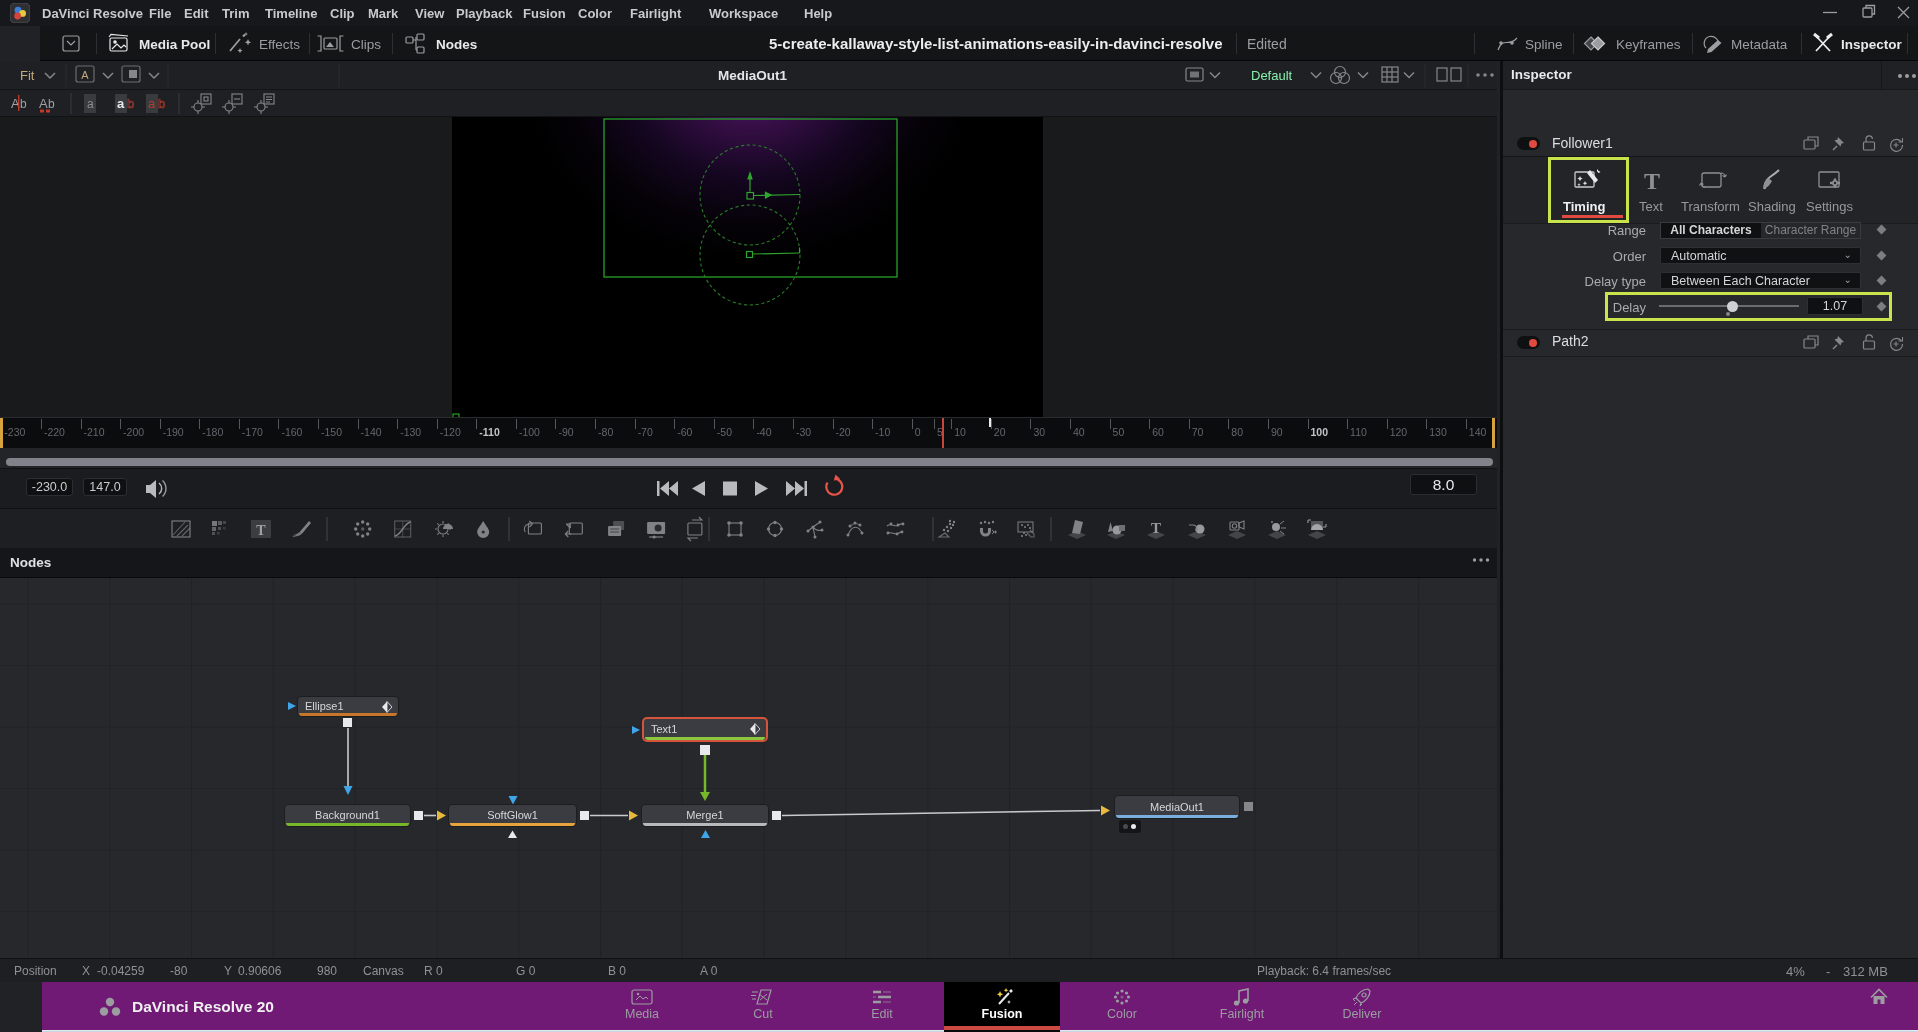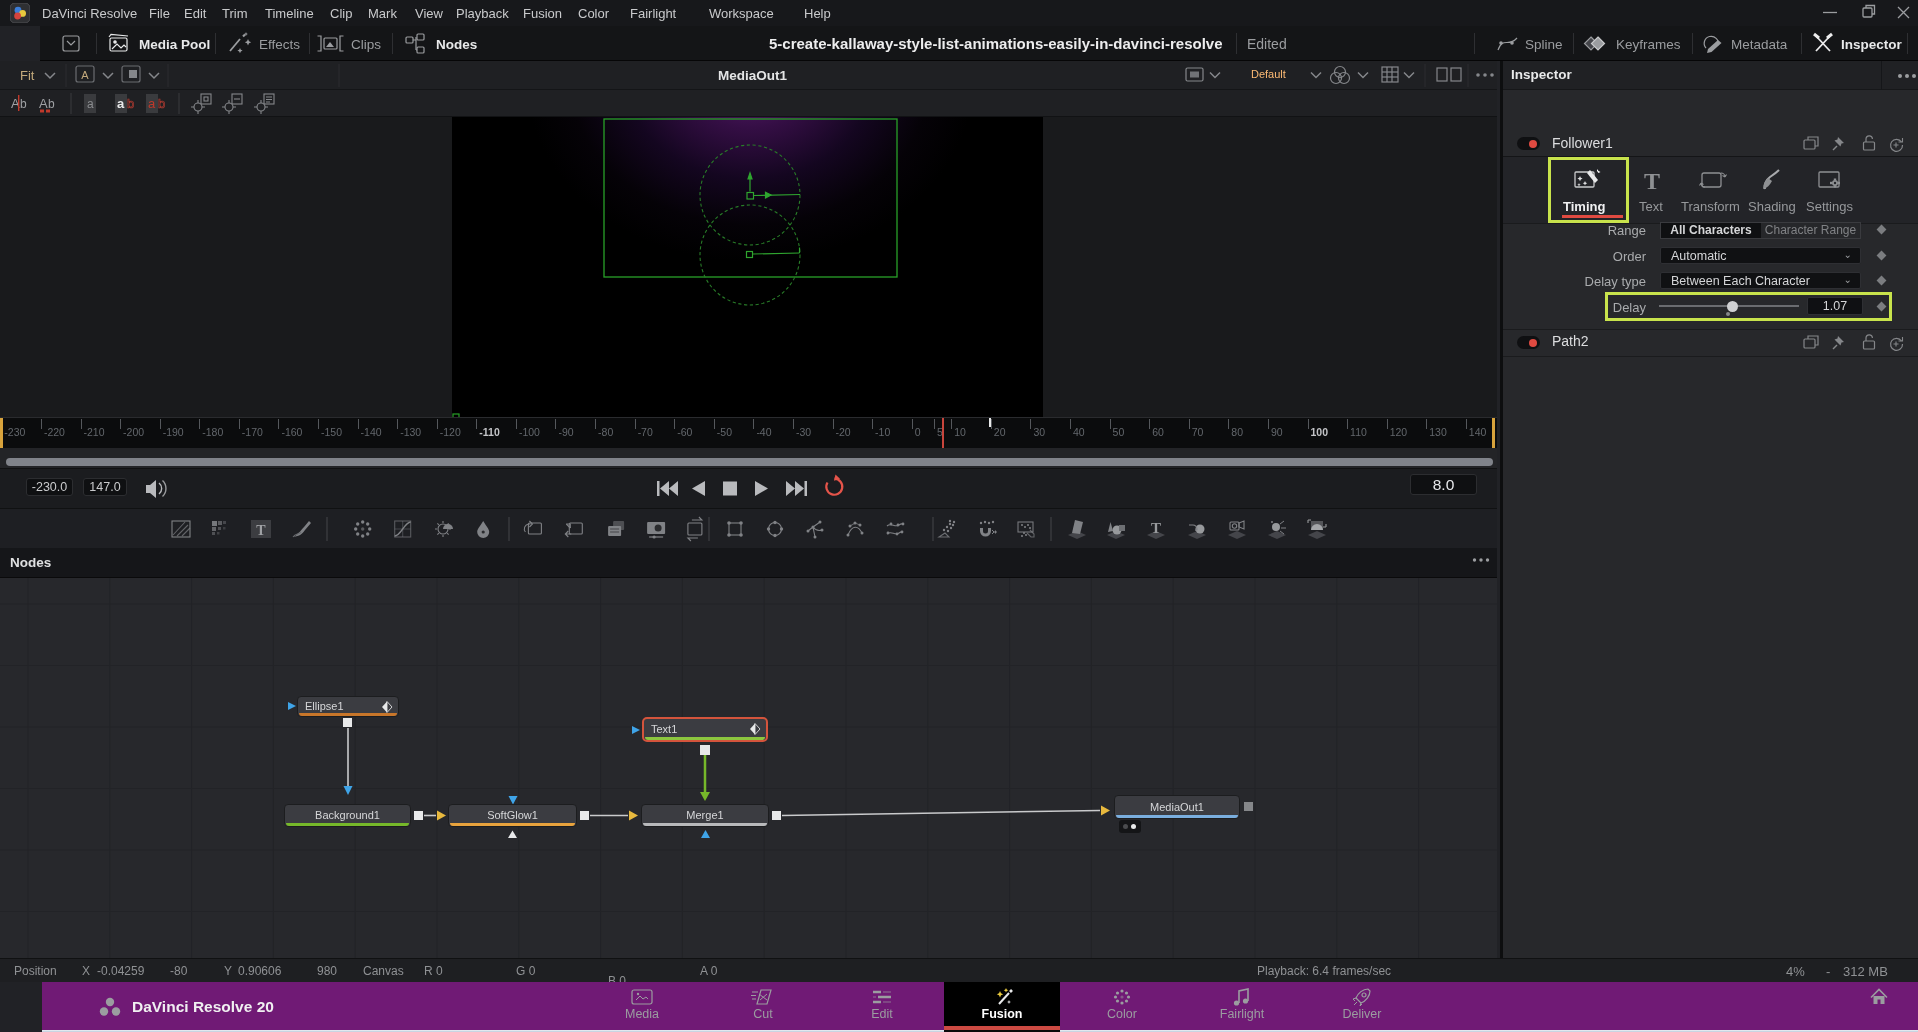--- a/index.html
+++ b/index.html
@@ -2,21 +2,21 @@
 <html><head>
 <meta charset="utf-8">
 <style>
 * { margin:0; padding:0; box-sizing:border-box; }
 html,body { width:1918px; height:1032px; overflow:hidden; background:#212226;
   font-family:"Liberation Sans", sans-serif; }
 .abs { position:absolute; }
 #root { position:relative; width:1918px; height:1032px; background:#212226; }
 
 
-#menubar { left:0; top:0; width:1918px; height:26px; background:#17181b; color:#c9cacc; font-size:13px; }
+#menubar { left:0; top:0; width:1918px; height:26px; background:#17181b; color:#c9cacc; font-size:13px;font-weight:bold; }
 #menubar .mi { position:absolute; top:6px; }
 
 
 #toolbar2 { left:0; top:26px; width:1918px; height:35px; background:#141517; border-bottom:1px solid #060607; color:#9b9da0; font-size:13.5px;margin-left:40px; }
 .tb-div { position:absolute; top:7px; height:21px; width:1px; background:#2e2f32; }
 .tb-lab { position:absolute; top:11px; }
 .tb-lab.on { color:#e8e9ea; }
 
 
 #row3 { left:0; top:61px; width:1497px; height:29px; background:#1f2023; border-bottom:1px solid #141517; color:#b6b7b9; font-size:13px; }
@@ -152,21 +152,21 @@
     <div class="tb-div" style="left:1434px"></div>
     <div class="tb-div" style="left:1533px"></div>
     <div class="tb-div" style="left:1652px"></div>
     <div class="tb-div" style="left:1761px"></div>
     <div class="tb-div" style="left:1867px"></div>
   </div>
 
   <div id="row3" class="abs">
     <span class="abs" style="left:20px;top:7px;color:#c3a97c">Fit</span>
     <span class="abs" style="left:718px;top:7px;color:#e4e5e6;font-weight:bold;font-size:13.5px">MediaOut1</span>
-    <span class="abs" style="left:1251px;top:7px;color:#fdba74;font-size:11px">Default</span>
+    <span class="abs" style="left:1251px;top:7px;color:#86efac;font-size:13px">Default</span>
     <svg class="abs" style="left:0;top:0" width="1497" height="29" viewBox="0 0 1497 29">
       <g stroke="#85878b" fill="none" stroke-width="1.2">
         <path d="M45 12 l5 5 5 -5" stroke-width="1.5"></path>
         <rect x="76" y="5" width="18" height="16" rx="2" stroke="#6b6d71"></rect>
         <text x="85" y="18" fill="#c3a97c" font-size="11" text-anchor="middle" stroke="none" font-family="Liberation Sans">A</text>
         <path d="M103 12 l5 5 5 -5" stroke-width="1.5"></path>
         <rect x="122" y="5" width="18" height="16" rx="2" stroke="#6b6d71"></rect>
         <rect x="129" y="9" width="8" height="8" fill="#85878b" stroke="none"></rect>
         <path d="M149 12 l5 5 5 -5" stroke-width="1.5"></path>
         <line x1="66" y1="3" x2="66" y2="26" stroke="#2a2b2e"></line>
@@ -718,21 +718,21 @@
     <span class="abs" style="left:14px;top:5px">Position</span>
     <span class="abs" style="left:82px;top:5px">X</span>
     <span class="abs" style="left:97px;top:5px">-0.04259</span>
     <span class="abs" style="left:170px;top:5px">-80</span>
     <span class="abs" style="left:224px;top:5px">Y</span>
     <span class="abs" style="left:238px;top:5px">0.90606</span>
     <span class="abs" style="left:317px;top:5px">980</span>
     <span class="abs" style="left:363px;top:5px">Canvas</span>
     <span class="abs" style="left:424px;top:5px">R 0</span>
     <span class="abs" style="left:516px;top:5px">G 0</span>
-    <span class="abs" style="left:608px;top:15px">B 0</span>
+    <span class="abs" style="left:608px;top:5px">B 0</span>
     <span class="abs" style="left:700px;top:5px">A 0</span>
     <span class="abs" style="left:1257px;top:5px">Playback: 6.4 frames/sec</span>
     <span class="abs" style="left:1786px;top:5px;font-size:13px">4%</span>
     <span class="abs" style="left:1826px;top:5px;font-size:13px">-</span>
     <span class="abs" style="left:1843px;top:5px;font-size:13px">312 MB</span>
   </div>
 
   <div id="navbar" class="abs">
     <svg class="abs" style="left:55px;top:13px" width="26" height="24" viewBox="0 0 26 24">
       <circle cx="13" cy="7" r="4.2" fill="#9b9da0"></circle>

